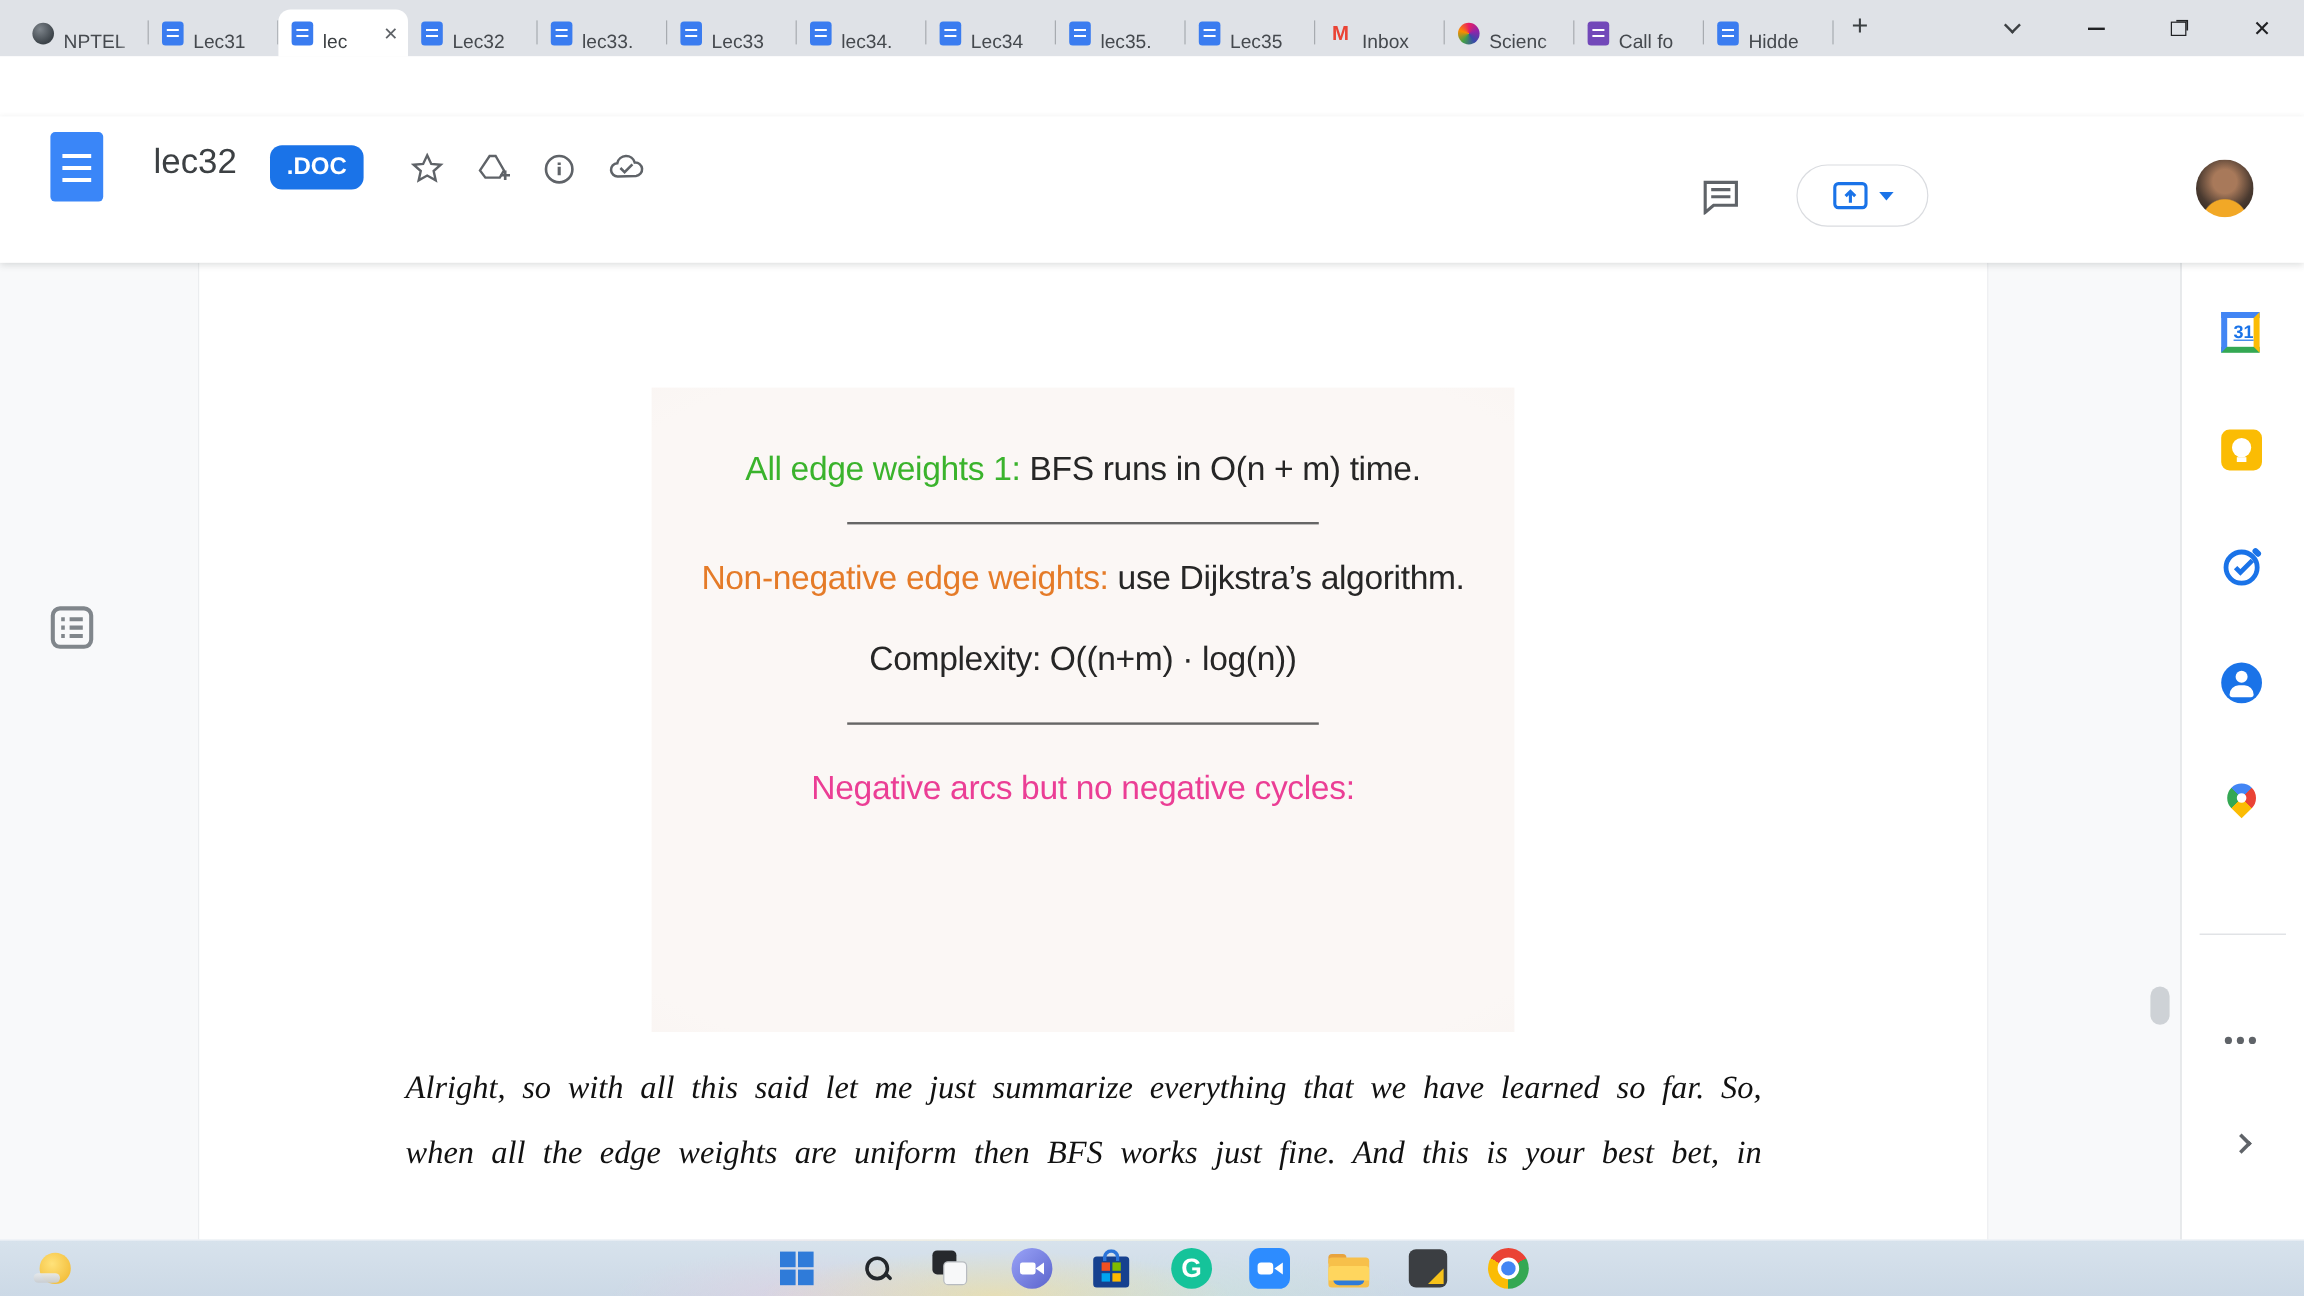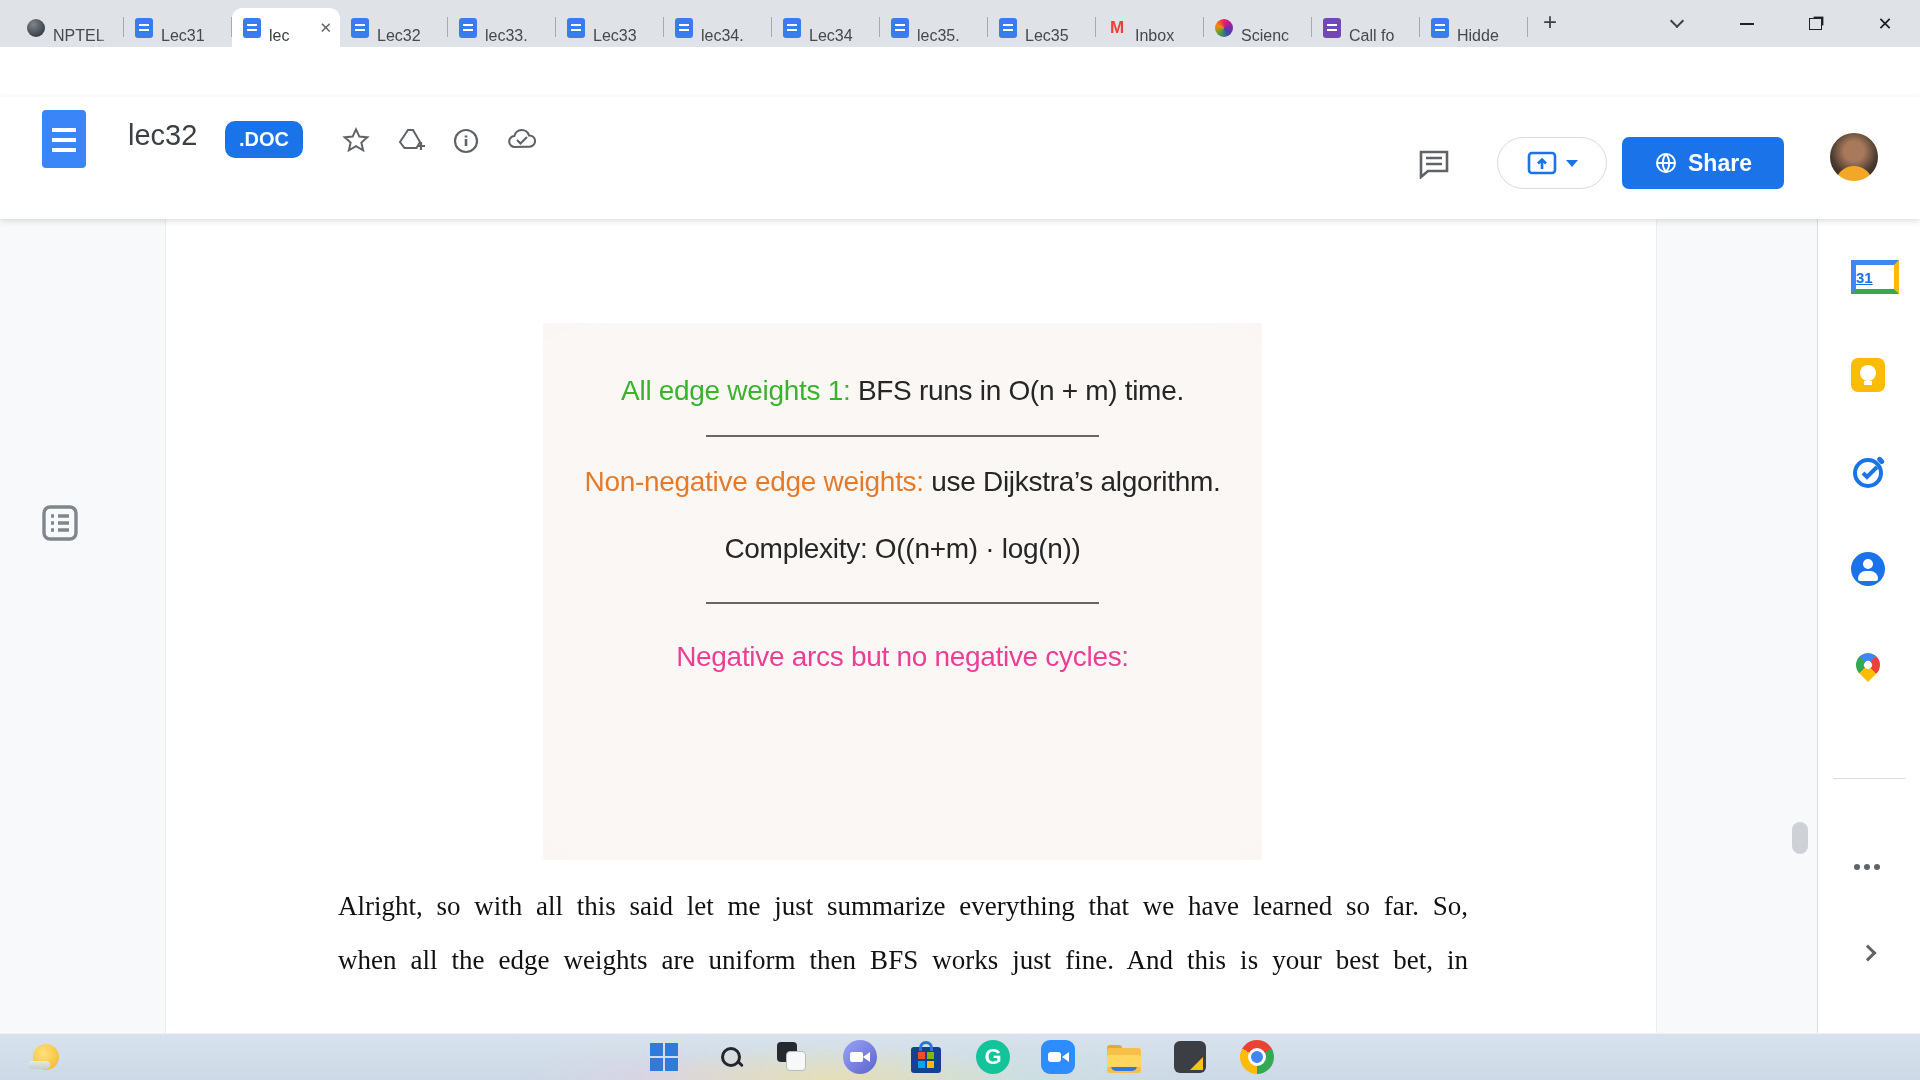--- a/index.html
+++ b/index.html
@@ -102,30 +102,30 @@
   .slide{position:absolute;left:377px;top:104px;width:719px;height:537px;
      background:radial-gradient(120% 100% at 50% 50%,#fbf7f5 60%,#f4ede9 100%);}
   .slide div{position:absolute;left:0;width:100%;text-align:center;font-size:28px;
      letter-spacing:-.3px;color:#262626;white-space:nowrap;}
   .slide .c-green{color:#3ab32c;}
   .slide .c-orange{color:#e57b28;}
   .slide .c-pink{color:#eb3e95;}
   .slide hr{position:absolute;left:163px;width:393px;border:none;border-top:2px solid #666;margin:0;}
   .para{position:absolute;left:172px;top:660px;width:1130px;font-family:"Liberation Serif",serif;
      font-size:27px;color:#111;}
-  .para div{text-align:justify;text-align-last:justify;height:54px;line-height:54px;}
+  .para div{text-align:justify;text-align-last:justify;height:54px;line-height:54px;font-style:italic;}
   .scroll-thumb{position:absolute;left:1792px;top:603px;width:16px;height:32px;border-radius:8px;background:#ced2d6;}
 
   
   .side-rail{position:absolute;left:1817px;top:219px;width:103px;height:814px;background:#fff;
      border-left:1px solid #dadce0;box-sizing:border-box;}
   .rail-item{position:absolute;left:33px;width:36px;height:36px;}
-  .cal-ic{width:48px;height:34px;box-sizing:border-box;background:#fff;border-style:solid;border-width:5px;
+  .cal-ic{width:32px;height:34px;box-sizing:border-box;background:#fff;border-style:solid;border-width:5px;
      border-color:#4285f4 #fbbc04 #34a853 #4285f4;color:#1a73e8;font-weight:bold;font-size:15px;
-     display:flex;align-items:center;justify-content:flex-start;text-decoration:underline;}
+     display:flex;align-items:center;justify-content:flex-end;text-decoration:underline;}
   .keep-ic{width:34px;height:34px;background:#fbbc04;border-radius:7px;position:relative;}
   .keep-ic::before{content:"";position:absolute;left:9px;top:7px;width:16px;height:16px;border-radius:50%;background:#fff;}
   .keep-ic::after{content:"";position:absolute;left:13px;top:23px;width:8px;height:4px;background:#fff;}
   .contacts-ic{width:34px;height:34px;border-radius:50%;background:#1a73e8;position:relative;}
   .contacts-ic::before{content:"";position:absolute;left:12px;top:7px;width:10px;height:10px;border-radius:50%;background:#fff;}
   .contacts-ic::after{content:"";position:absolute;left:7px;top:19px;width:20px;height:10px;
      border-radius:10px 10px 3px 3px;background:#fff;}
   .maps-pin{width:24px;height:24px;border-radius:50% 50% 50% 0;transform:rotate(-45deg);margin:4px 0 0 5px;
      background:conic-gradient(from 0deg,#4285f4 0 25%,#ea4335 25% 50%,#fbbc04 50% 75%,#34a853 75%);position:relative;}
   .maps-pin::before{content:"";position:absolute;left:8px;top:8px;width:8px;height:8px;border-radius:50%;background:#fff;}
@@ -351,27 +351,20 @@
       <path d="M3 3h26v19H10l-7 6z" fill="none" stroke="#5f6368" stroke-width="2.6"></path>
       <path d="M8 9h16M8 15h16" stroke="#5f6368" stroke-width="2.6"></path>
       </svg>
     <div class="present-pill">
       <svg width="30" height="26">
         <rect x="2" y="3" width="26" height="20" rx="3" fill="none" stroke="#1a73e8" stroke-width="2.6"></rect>
         <path d="M15 19v-9M11 13.5L15 9.5l4 4" stroke="#1a73e8" stroke-width="2.6" fill="none"></path>
         </svg>
       <span class="caret-dn"></span>
     </div>
-    <div class="share-btn">
-      <svg width="24" height="24">
-        <circle cx="12" cy="12" r="9" fill="none" stroke="#fff" stroke-width="2"></circle>
-        <path d="M3 12h18M12 3a14 14 0 010 18M12 3a14 14 0 000 18" fill="none" stroke="#fff" stroke-width="1.8"></path>
-        </svg>
-      <span>Share</span>
-    </div>
     <div class="hdr-avatar"></div>
   </div>
 
   <div class="doc-area">
     <svg class="outline-ic" width="40" height="40">
       <rect x="4" y="4" width="32" height="32" rx="6" fill="none" stroke="#80868b" stroke-width="3.4"></rect>
       <path d="M11 13h3M11 20h3M11 27h3" stroke="#80868b" stroke-width="3.4"></path>
       <path d="M18 13h11M18 20h11M18 27h11" stroke="#80868b" stroke-width="3.4"></path>
       </svg>
 

